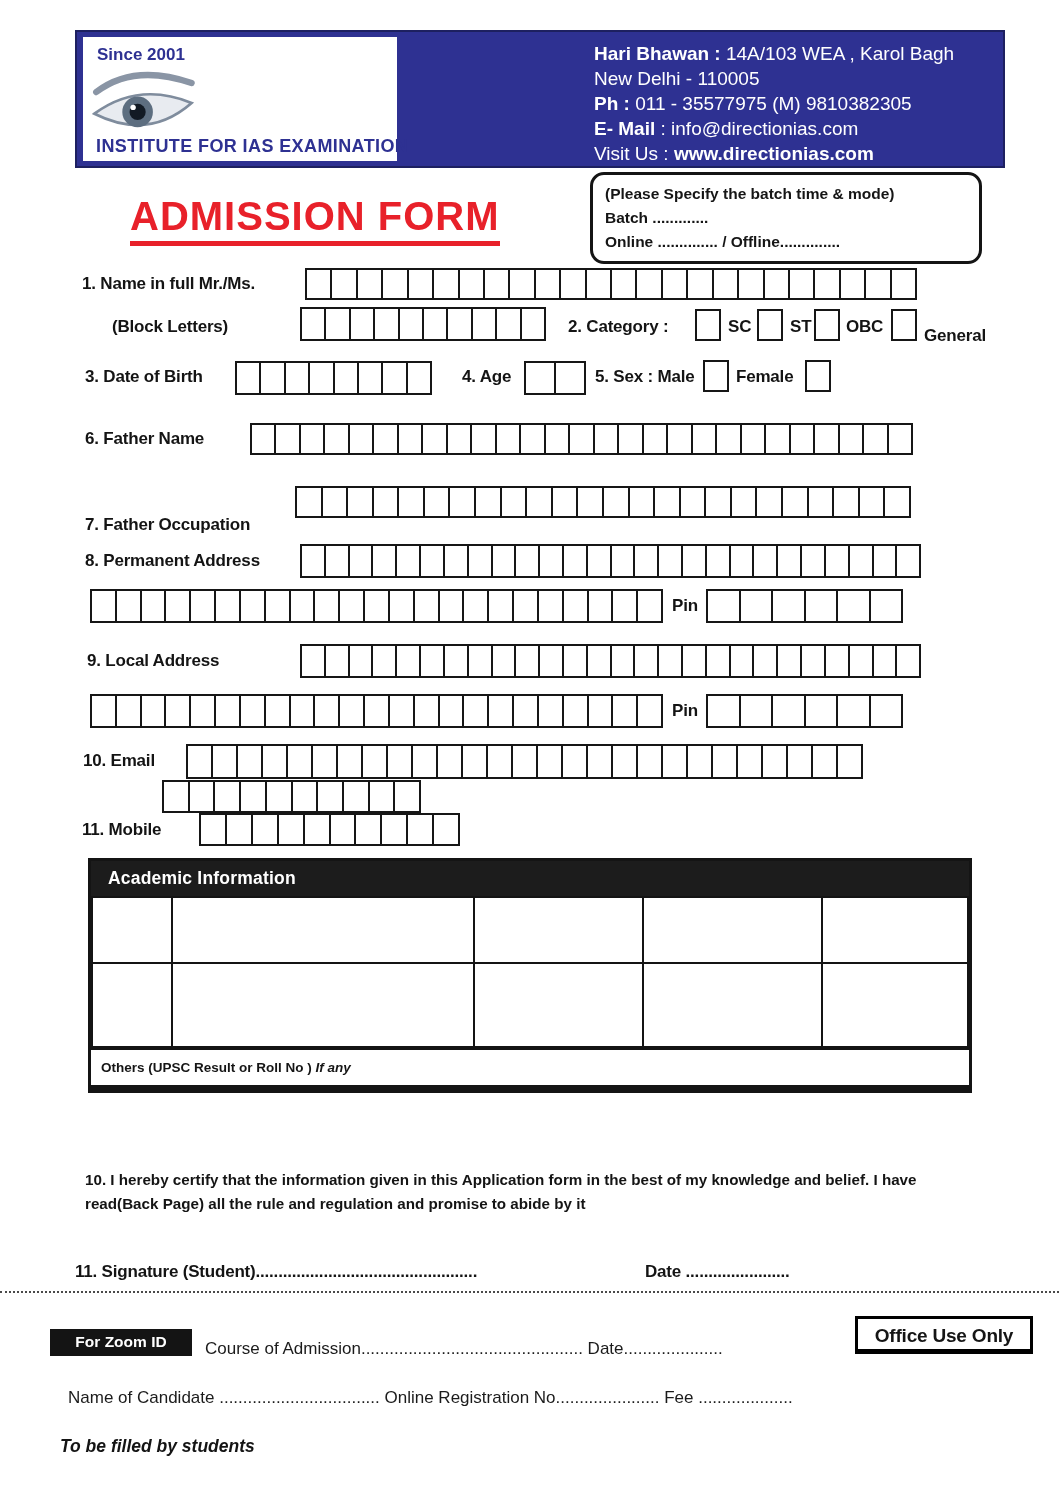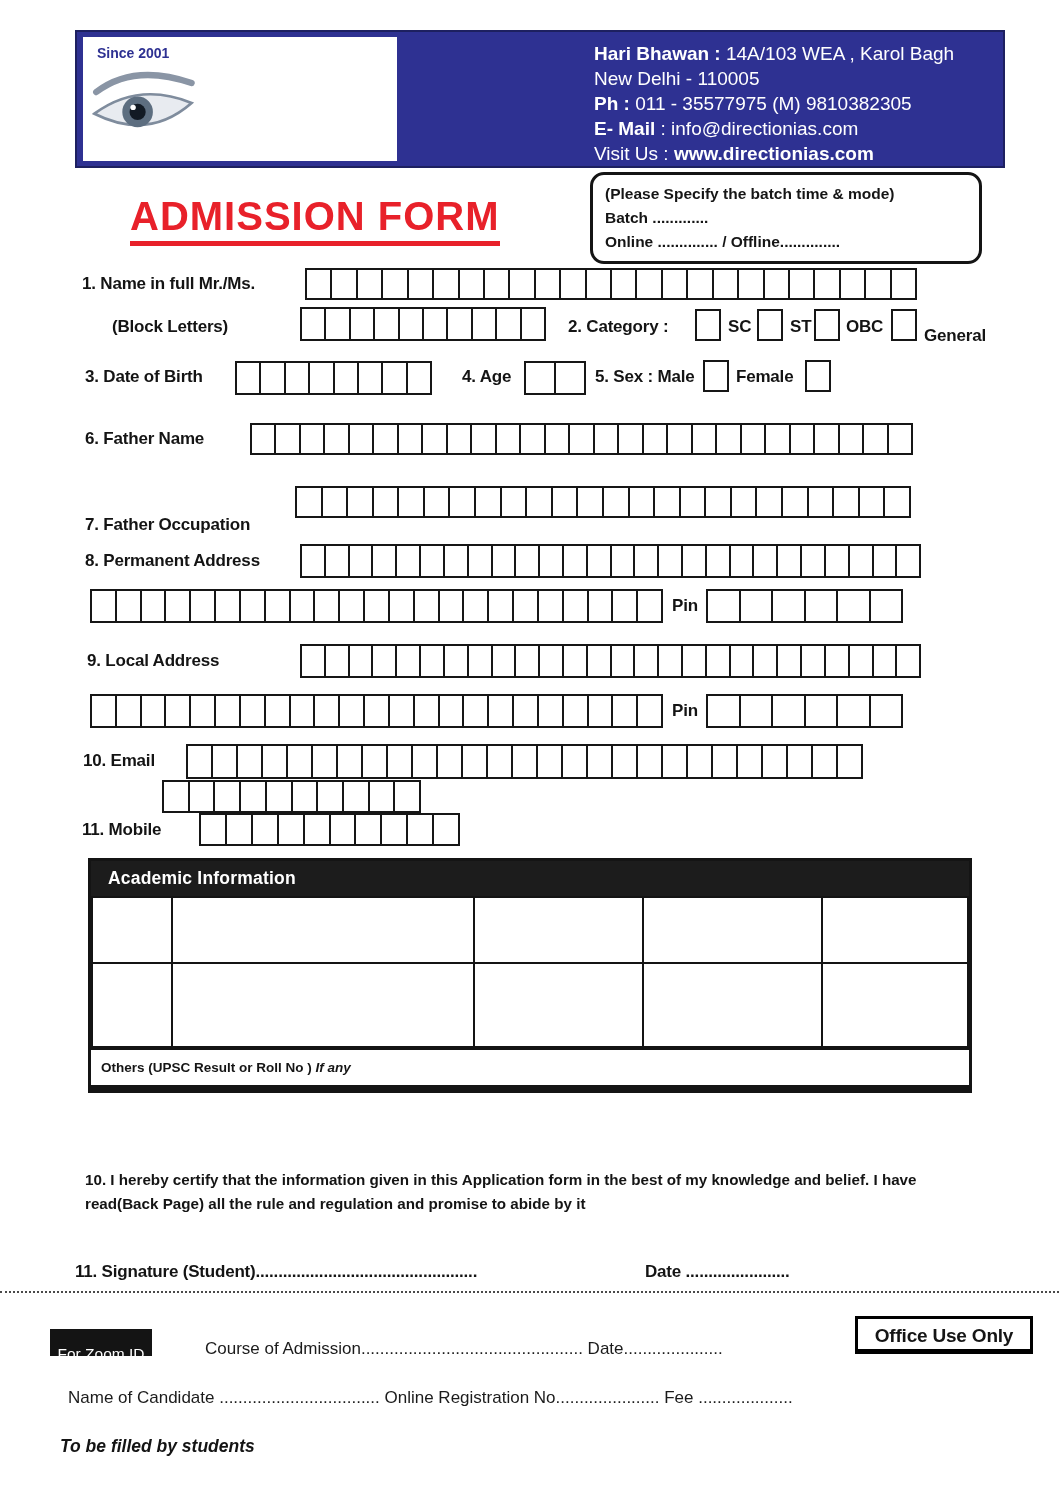--- a/index.html
+++ b/index.html
@@ -3,21 +3,21 @@
 <meta charset="utf-8">
 <style>
   * { margin:0; padding:0; box-sizing:border-box; }
   html,body { background:#ffffff; }
   body { font-family:"Liberation Sans", sans-serif; color:#151515; }
   .page { position:relative; width:1059px; height:1497px; background:#fff; overflow:hidden; }
 
   
   .hdr { position:absolute; left:75px; top:30px; width:930px; height:138px; background:#2e3192; border:2px solid #1d2060; }
   .logo-box { position:absolute; left:6px; top:5px; width:314px; height:124px; background:#ffffff; }
-  .since { position:absolute; left:14px; top:8px; font-size:14px; font-weight:bold; color:#2e3192; }
+  .since { position:absolute; left:14px; top:8px; font-size:17px; font-weight:bold; color:#2e3192; }
   .brand { position:absolute; left:106px; top:18px; font-size:64px; font-weight:bold; letter-spacing:1px; white-space:nowrap; line-height:1; }
   .brand .b-left { color:#ffffff; -webkit-text-stroke:2.5px #2e3192; text-shadow:0 0 1px #2e3192; }
   .brand .b-right { color:#ffffff; -webkit-text-stroke:1px #c8ccff; }
   .inst { position:absolute; left:13px; top:99px; font-size:18px; font-weight:bold; color:#2e3192; letter-spacing:.4px; white-space:nowrap; }
   .contact { position:absolute; left:517px; top:9px; width:405px; color:#ffffff; font-size:19px; line-height:25px; white-space:nowrap; }
   .contact b { font-weight:bold; }
   .eye { position:absolute; left:6px; top:24px; }
 
   
   .form-title { position:absolute; left:130px; top:194px; font-size:40px; font-weight:bold; letter-spacing:1px; color:#e8212a; border-bottom:5px solid #e8212a; padding-bottom:2px; white-space:nowrap; }
@@ -38,40 +38,41 @@
   table.acad-tbl th { height:58px; font-size:17px; font-weight:bold; text-align:center; }
   table.acad-tbl td { background:#fff; }
   tr.r1 td { height:66px; } tr.r2 td { height:84px; }
   .others-row { border-top:2px solid #141414; height:37px; font-size:13.5px; font-weight:bold; padding:10px 0 4px 10px; }
   .others-row i { font-style:italic; }
 
   .decl { position:absolute; left:85px; top:1168px; width:892px; font-size:15.2px; font-weight:bold; line-height:1.55; color:#141414; }
 
   .dotline { position:absolute; left:0; top:1291px; width:1059px; border-top:2px dotted #4a4a4a; }
 
-  .zoom-badge { position:absolute; left:50px; top:1329px; width:102px; height:27px; background:#141414; color:#ffffff; font-size:15.5px; font-weight:normal; text-align:center; padding-top:16px; }
+  .zoom-badge { position:absolute; left:50px; top:1329px; width:142px; height:27px; background:#141414; color:#ffffff; font-size:15.5px; font-weight:bold; text-align:center; padding-top:4px; }
   .office-box { position:absolute; left:855px; top:1316px; width:178px; height:38px; border:3px solid #000; border-bottom-width:5px; font-size:19px; font-weight:bold; text-align:center; padding-top:6px; letter-spacing:-.2px; }
   .plain { position:absolute; font-size:17px; color:#1b1b1b; white-space:nowrap; }
   .filled-by { position:absolute; left:60px; top:1436px; font-size:17.5px; font-weight:bold; font-style:italic; color:#141414; }
 </style>
 </head>
 <body>
 
 <div class="page">
 
   <div class="hdr">
     <div class="logo-box">
       <div class="since">Since 2001</div>
       <svg class="eye" width="108" height="82" viewBox="0 0 120 90">
         <path d="M8,34 Q50,2 114,24" fill="none" stroke="#8a95a5" stroke-width="7" stroke-linecap="round"></path>
         <path d="M6,58 Q55,22 114,46 Q66,88 6,58 Z" fill="#e8ebf0" stroke="#7f8c9d" stroke-width="3"></path>
         <circle cx="54" cy="56" r="17" fill="#5d6e80"></circle>
         <circle cx="54" cy="56" r="9" fill="#121a24"></circle>
         <circle cx="49" cy="51" r="3" fill="#ffffff"></circle>
       </svg>
+      <div class="inst">INSTITUTE FOR IAS EXAMINATION</div>
     </div>
     <div class="contact">
       <div><b>Hari Bhawan :</b><span> 14A/103 WEA , Karol Bagh</span></div>
       <div><span>New Delhi - 110005</span></div>
       <div><b>Ph :</b><span> 011 - 35577975 (M) 9810382305</span></div>
       <div><b>E- Mail</b><span> : info@directionias.com</span></div>
       <div><span>Visit Us : </span><b>www.directionias.com</b></div>
     </div>
   </div>
 

